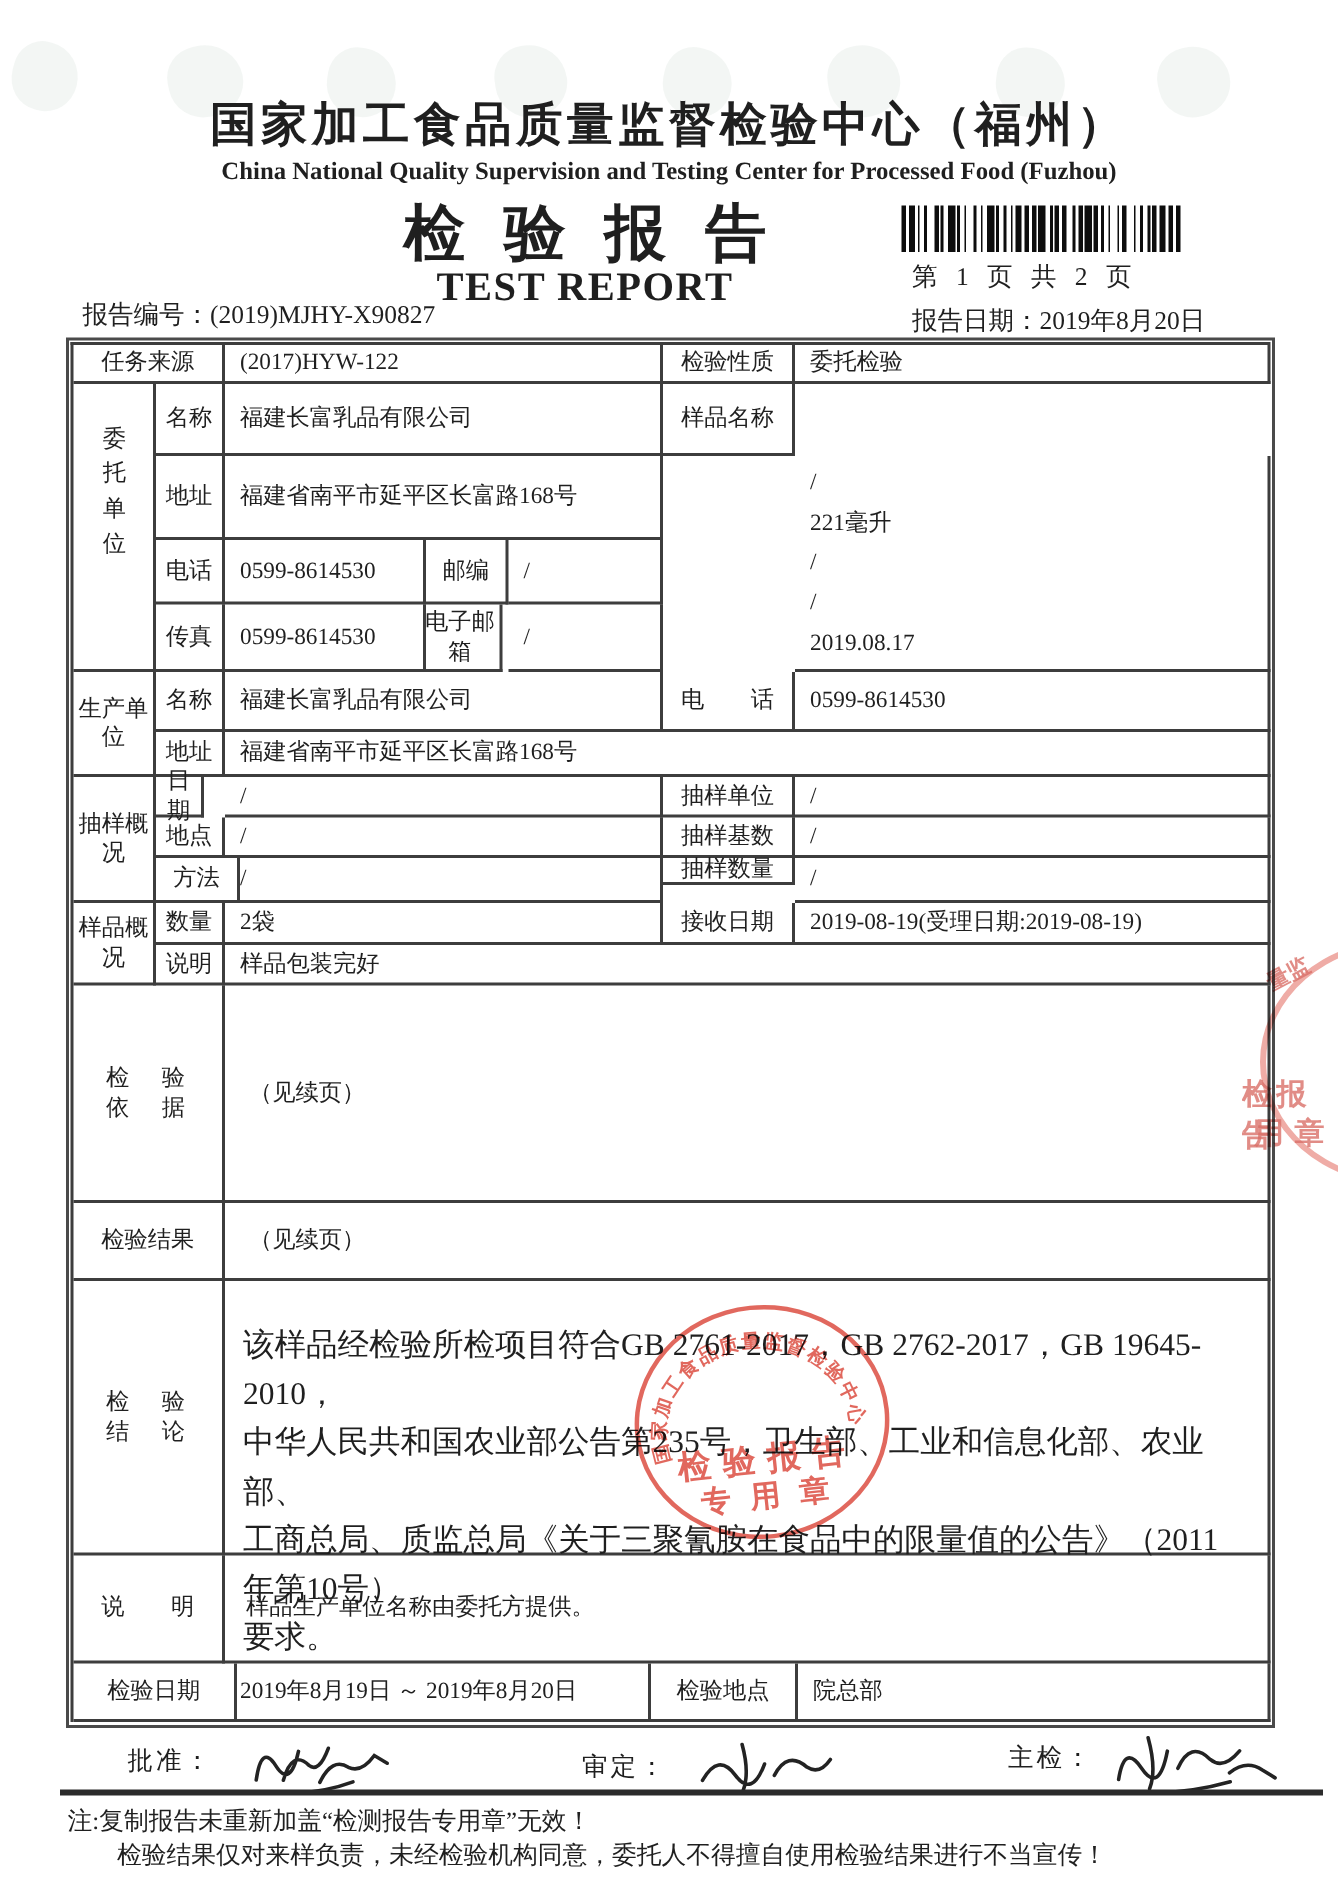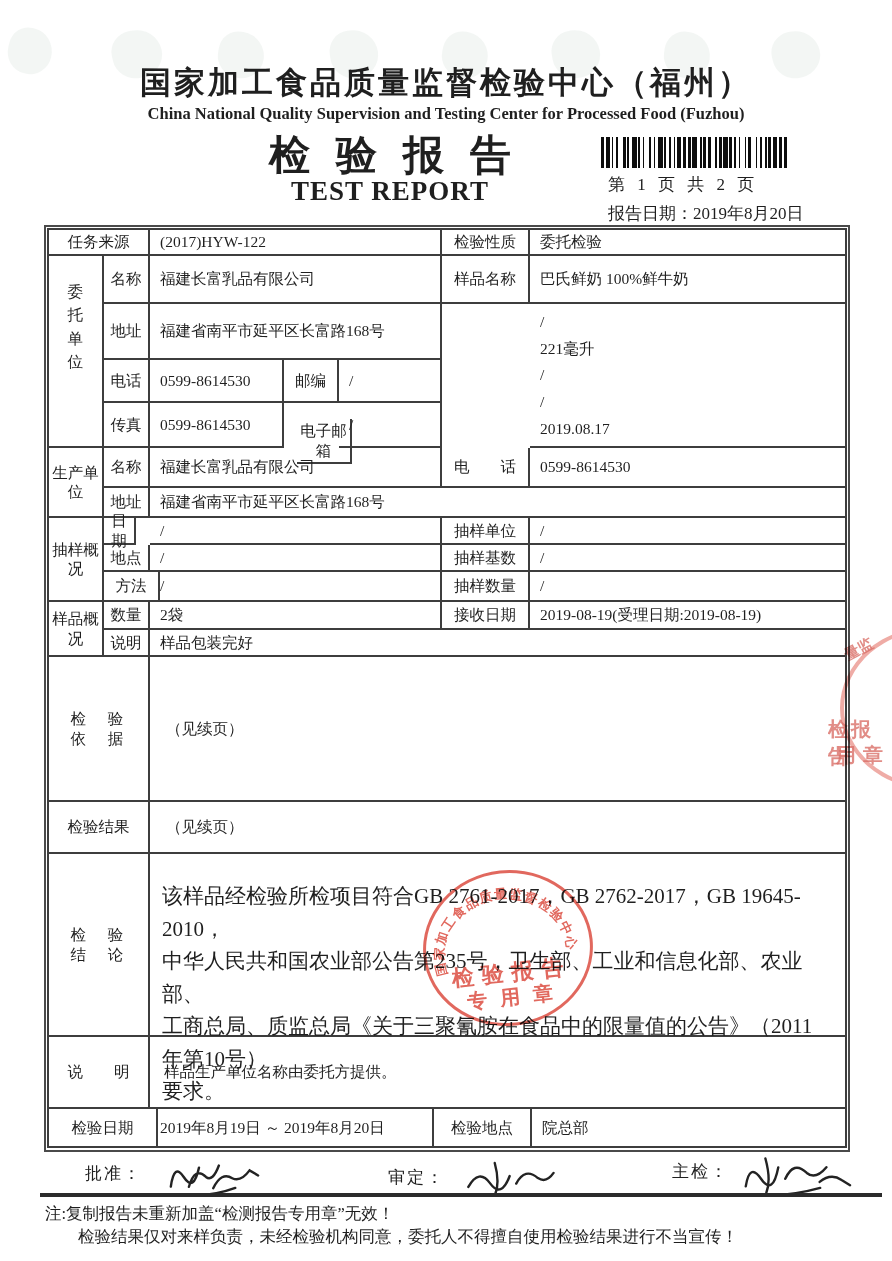--- a/index.html
+++ b/index.html
@@ -146,45 +146,45 @@
       <div style="width: 1.55px; background: transparent;"></div>
       <div style="width: 3.1px; background: rgb(13, 13, 13);"></div>
       <div style="width: 1.55px; background: transparent;"></div>
       <div style="width: 4.65px; background: rgb(13, 13, 13);"></div>
       <div style="width: 1.55px; background: transparent;"></div>
       <div style="width: 3.1px; background: rgb(13, 13, 13);"></div>
       <div style="width: 1.55px; background: transparent;"></div>
       <div style="width: 3.1px; background: rgb(13, 13, 13);"></div>
     </div>
   <div class="pageinfo">第 1 页 共 2 页</div>
+  <div class="repno"><span>报告编号：</span><span>(2019)MJHY-X90827</span></div>
   <div class="repdate"><span>报告日期：</span><span>2019年8月20日</span></div>
 
   <div class="tbl">
 
     <div class="c lab" style="left:0;top:0;width:101px;height:26px;">任务来源</div>
     <div class="c vlu" style="left:101px;top:0;width:292px;height:26px;">(2017)HYW-122</div>
     <div class="c lab" style="left:393px;top:0;width:88px;height:26px;">检验性质</div>
     <div class="c vlu" style="left:481px;top:0;width:317px;height:26px;">委托检验</div>
 
     <div class="c lab vert" style="left:0;top:26px;width:55px;height:192px;">委托单位</div>
     <div class="c lab" style="left:55px;top:26px;width:46px;height:48px;">名称</div>
     <div class="c vlu" style="left:101px;top:26px;width:292px;height:48px;">福建长富乳品有限公司</div>
     <div class="c lab" style="left:55px;top:74px;width:46px;height:56px;">地址</div>
     <div class="c vlu" style="left:101px;top:74px;width:292px;height:56px;">福建省南平市延平区长富路168号</div>
     <div class="c lab" style="left:55px;top:130px;width:46px;height:43px;">电话</div>
     <div class="c vlu" style="left:101px;top:130px;width:134px;height:43px;">0599-8614530</div>
     <div class="c lab" style="left:235px;top:130px;width:55px;height:43px;">邮编</div>
     <div class="c vlu" style="left:290px;top:130px;width:103px;height:43px;">/</div>
     <div class="c lab" style="left:55px;top:173px;width:46px;height:45px;">传真</div>
     <div class="c vlu" style="left:101px;top:173px;width:134px;height:45px;">0599-8614530</div>
-    <div class="c lab wrap2" style="left:248px;top:173px;width:55px;height:45px;margin-top:16px;">电子邮箱</div>
+    <div class="c lab wrap2" style="left:231px;top:173px;width:55px;height:45px;">电子邮箱</div>
     <div class="c vlu" style="left:290px;top:173px;width:103px;height:45px;">/</div>
 
     <div class="c lab" style="left:393px;top:26px;width:88px;height:48px;">样品名称</div>
-    <div class="c vlu" style="left:481px;top:26px;width:317px;height:48px;">巴氏鲜奶 100%鲜牛奶</div>
     <div class="c speccol vals" style="left:481px;top:74px;width:317px;height:144px;">
       <div class="ln">/</div>
       <div class="ln">221毫升</div>
       <div class="ln">/</div>
       <div class="ln">/</div>
       <div class="ln">2019.08.17</div>
     </div>
 
     <div class="c lab wrap2" style="left:0;top:218px;width:55px;height:70px;">生产单位</div>
     <div class="c lab" style="left:55px;top:218px;width:46px;height:40px;">名称</div>
@@ -198,21 +198,21 @@
     <div class="c lab" style="left:55px;top:288px;width:32px;height:27px;">日期</div>
     <div class="c vlu" style="left:101px;top:288px;width:292px;height:27px;">/</div>
     <div class="c lab" style="left:393px;top:288px;width:88px;height:27px;">抽样单位</div>
     <div class="c vlu" style="left:481px;top:288px;width:317px;height:27px;">/</div>
     <div class="c lab" style="left:55px;top:315px;width:46px;height:27px;">地点</div>
     <div class="c vlu" style="left:101px;top:315px;width:292px;height:27px;">/</div>
     <div class="c lab" style="left:393px;top:315px;width:88px;height:27px;">抽样基数</div>
     <div class="c vlu" style="left:481px;top:315px;width:317px;height:27px;">/</div>
     <div class="c lab" style="left:55px;top:342px;width:56px;height:30px;">方法</div>
     <div class="c vlu" style="left:101px;top:342px;width:292px;height:30px;">/</div>
-    <div class="c lab" style="left:393px;top:342px;width:88px;height:30px;">抽样数量</div>
+    <div class="c lab" style="left:393px;top:342px;width:88px;height:18px;">抽样数量</div>
     <div class="c vlu" style="left:481px;top:342px;width:317px;height:30px;">/</div>
 
     <div class="c lab wrap2" style="left:0;top:372px;width:55px;height:55px;">样品概况</div>
     <div class="c lab" style="left:55px;top:372px;width:46px;height:28px;">数量</div>
     <div class="c vlu" style="left:101px;top:372px;width:292px;height:28px;">2袋</div>
     <div class="c lab" style="left:393px;top:372px;width:88px;height:28px;">接收日期</div>
     <div class="c vlu" style="left:481px;top:372px;width:317px;height:28px;">2019-08-19(受理日期:2019-08-19)</div>
     <div class="c lab" style="left:55px;top:400px;width:46px;height:27px;">说明</div>
     <div class="c vlu" style="left:101px;top:400px;width:697px;height:27px;">样品包装完好</div>
 

